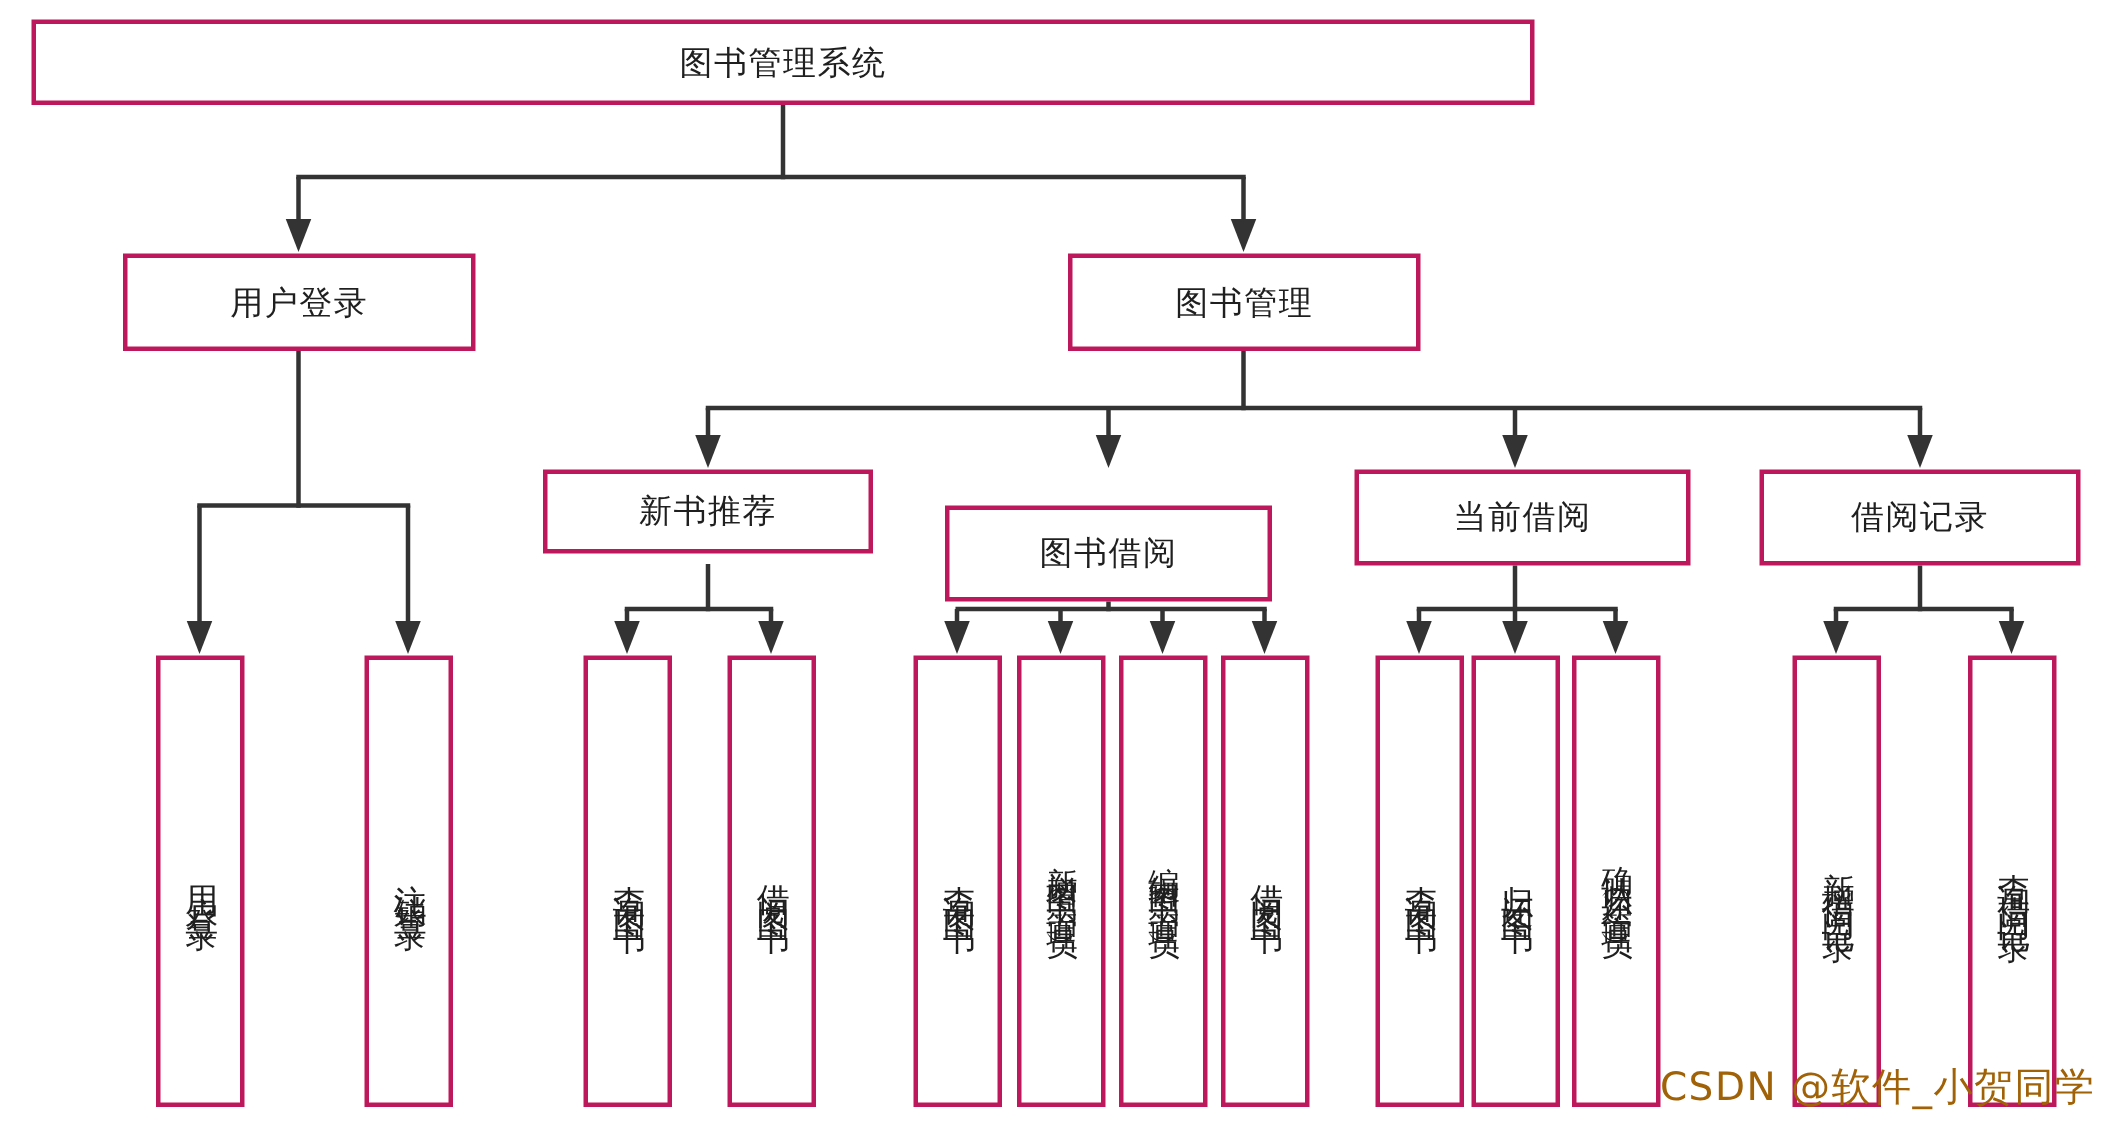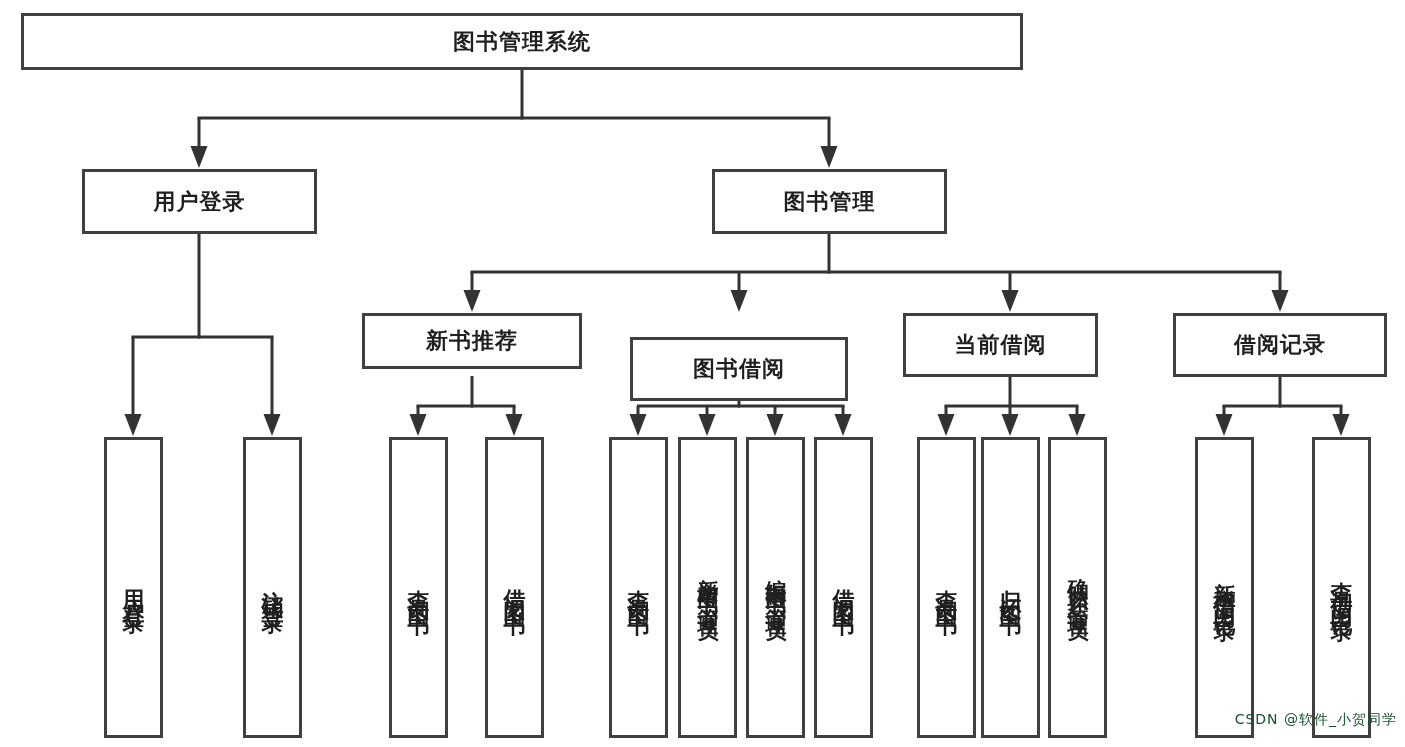--- a/index.html
+++ b/index.html
@@ -26,27 +26,26 @@
     stroke: #333333;
     stroke-width: 3;
   }
   #connectors polygon {
     fill: #333333;
     stroke: none;
   }
   .box {
     position: absolute;
     box-sizing: border-box;
-    border: 3px solid #404040;
+    border: 3px solid #be185d;
     background: #ffffff;
     display: flex;
     align-items: center;
     justify-content: center;
     color: #1f1f1f;
-    font-weight: bold;
   }
   .box.h .label {
     font-size: 22px;
     letter-spacing: 1px;
     white-space: nowrap;
   }
   .box.v .label {
     writing-mode: vertical-rl;
     text-orientation: mixed;
     font-size: 22px;
@@ -58,43 +57,43 @@
     font-size: 21px;
   }
   
   #root-box        { left: 21px;   top: 13px;  width: 1002px; height: 57px; }
   
   #user-login-box  { left: 82px;   top: 169px; width: 235px;  height: 65px; }
   #book-mgmt-box   { left: 712px;  top: 169px; width: 235px;  height: 65px; }
   
   #new-book-box    { left: 362px;  top: 313px; width: 220px;  height: 56px; }
   #book-borrow-box { left: 630px;  top: 313px; width: 218px;  height: 64px; margin-top: 24px; }
-  #cur-borrow-box  { left: 903px;  top: 313px; width: 195px;  height: 64px; }
+  #cur-borrow-box  { left: 903px;  top: 313px; width: 224px;  height: 64px; }
   #borrow-rec-box  { left: 1173px; top: 313px; width: 214px;  height: 64px; }
   
   .leaf { top: 437px; width: 59px; height: 301px; }
   #leaf-user-login     { left: 104px; }
   #leaf-logout         { left: 243px; }
   #leaf-rec-query      { left: 389px; }
   #leaf-rec-borrow     { left: 485px; }
   #leaf-bb-query       { left: 609px; }
   #leaf-bb-add         { left: 678px; }
   #leaf-bb-edit        { left: 746px; }
   #leaf-bb-borrow      { left: 814px; }
   #leaf-cb-query       { left: 917px; }
   #leaf-cb-return      { left: 981px; }
   #leaf-cb-confirm     { left: 1048px; }
   #leaf-br-add         { left: 1195px; }
   #leaf-br-query       { left: 1312px; }
   #watermark {
     position: absolute;
     right: 8px;
-    bottom: 18px;
-    font-size: 14px;
-    color: #14532d;
+    bottom: 5px;
+    font-size: 26px;
+    color: #a16207;
     letter-spacing: 1px;
     white-space: nowrap;
   }
 </style>
 </head>
 <body>
 
 <div id="canvas">
 
   <svg id="connectors" viewBox="0 0 1405 747" xmlns="http://www.w3.org/2000/svg">

